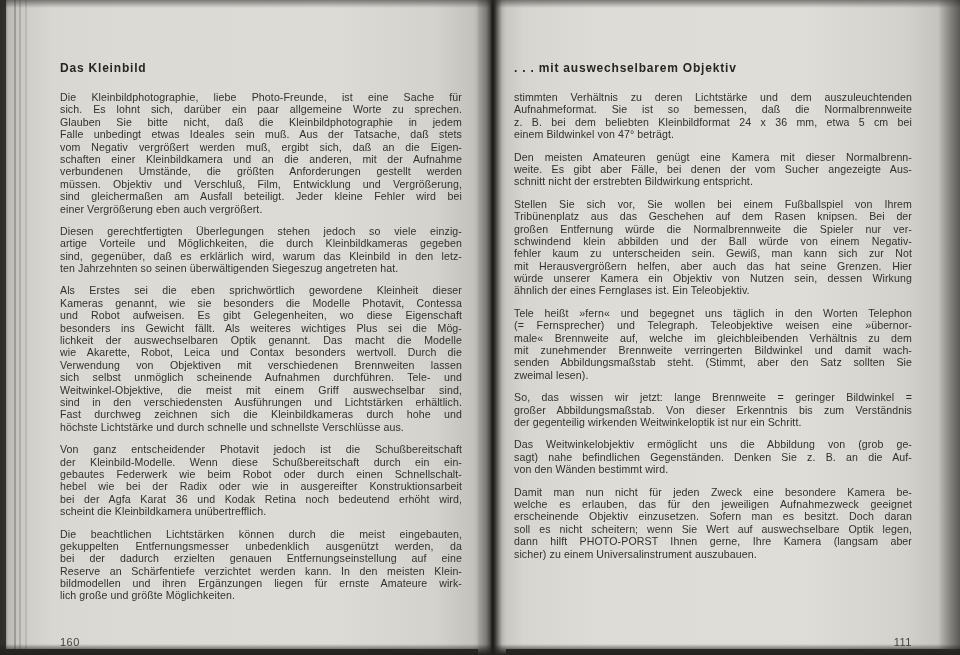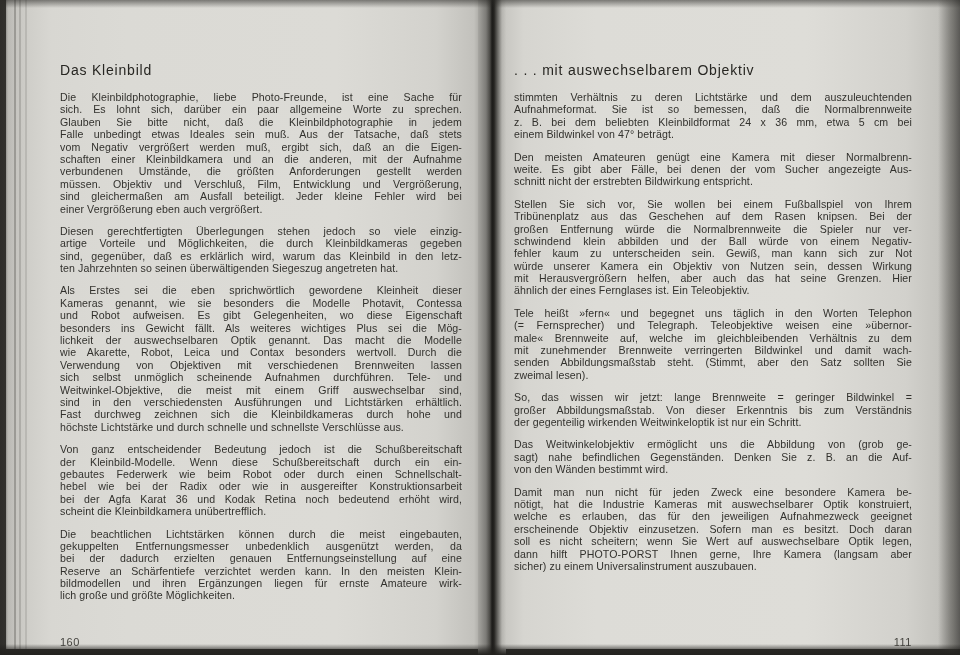--- a/index.html
+++ b/index.html
@@ -43,21 +43,21 @@
   #left-shade {
     position:absolute; left:0; top:0; width:8px; height:655px;
     background:linear-gradient(to right, #2e2d2a, rgba(46,45,42,0));
   }
   #right-shade {
     position:absolute; left:938px; top:0; width:22px; height:655px;
     background:linear-gradient(to right, rgba(46,45,42,0), rgba(70,69,65,.5) 60%, rgba(46,45,42,.7));
   }
 
   .title {
-    position:absolute; top:53px; font-size:14px; font-weight:normal;
+    position:absolute; top:53px; font-size:12px; font-weight:bold;
     letter-spacing:.8px; color:#272622;
   }
   #left-title  { left:60px;  width:402px; text-align:left; }
   #right-title { left:514px; width:398px; text-align:left; }
 
   .text-col { position:absolute; top:91px; color:#32312d; font-size:10.6px; }
   #left-col  { left:60px;  width:402px; }
   #right-col { left:514px; width:398px; }
 
   .para { margin-bottom:10px; }
@@ -123,21 +123,21 @@
         <div class="line">lichkeit der auswechselbaren Optik genannt. Das macht die Modelle</div>
         <div class="line">wie Akarette, Robot, Leica und Contax besonders wertvoll. Durch die</div>
         <div class="line">Verwendung von Objektiven mit verschiedenen Brennweiten lassen</div>
         <div class="line">sich selbst unmöglich scheinende Aufnahmen durchführen. Tele- und</div>
         <div class="line">Weitwinkel-Objektive, die meist mit einem Griff auswechselbar sind,</div>
         <div class="line">sind in den verschiedensten Ausführungen und Lichtstärken erhältlich.</div>
         <div class="line">Fast durchweg zeichnen sich die Kleinbildkameras durch hohe und</div>
         <div class="line last">höchste Lichtstärke und durch schnelle und schnellste Verschlüsse aus.</div>
       </div>
       <div class="para">
-        <div class="line">Von ganz entscheidender Bedeutung jedoch ist die Schußbereitschaft</div>
+        <div class="line">Von ganz entscheidender Photavit jedoch ist die Schußbereitschaft</div>
         <div class="line">der Kleinbild-Modelle. Wenn diese Schußbereitschaft durch ein ein-</div>
         <div class="line">gebautes Federwerk wie beim Robot oder durch einen Schnellschalt-</div>
         <div class="line">hebel wie bei der Radix oder wie in ausgereifter Konstruktionsarbeit</div>
         <div class="line">bei der Agfa Karat 36 und Kodak Retina noch bedeutend erhöht wird,</div>
         <div class="line last">scheint die Kleinbildkamera unübertrefflich.</div>
       </div>
       <div class="para">
         <div class="line">Die beachtlichen Lichtstärken können durch die meist eingebauten,</div>
         <div class="line">gekuppelten Entfernungsmesser unbedenklich ausgenützt werden, da</div>
         <div class="line">bei der dadurch erzielten genauen Entfernungseinstellung auf eine</div>
@@ -157,22 +157,22 @@
         <div class="line">Den meisten Amateuren genügt eine Kamera mit dieser Normalbrenn-</div>
         <div class="line">weite. Es gibt aber Fälle, bei denen der vom Sucher angezeigte Aus-</div>
         <div class="line last">schnitt nicht der erstrebten Bildwirkung entspricht.</div>
       </div>
       <div class="para">
         <div class="line">Stellen Sie sich vor, Sie wollen bei einem Fußballspiel von Ihrem</div>
         <div class="line">Tribünenplatz aus das Geschehen auf dem Rasen knipsen. Bei der</div>
         <div class="line">großen Entfernung würde die Normalbrennweite die Spieler nur ver-</div>
         <div class="line">schwindend klein abbilden und der Ball würde von einem Negativ-</div>
         <div class="line">fehler kaum zu unterscheiden sein. Gewiß, man kann sich zur Not</div>
+        <div class="line">mit Herausvergrößern helfen, aber auch das hat seine Grenzen. Hier</div>
         <div class="line">würde unserer Kamera ein Objektiv von Nutzen sein, dessen Wirkung</div>
-        <div class="line">mit Herausvergrößern helfen, aber auch das hat seine Grenzen. Hier</div>
         <div class="line last">ähnlich der eines Fernglases ist. Ein Teleobjektiv.</div>
       </div>
       <div class="para">
         <div class="line">Tele heißt »fern« und begegnet uns täglich in den Worten Telephon</div>
         <div class="line">(= Fernsprecher) und Telegraph. Teleobjektive weisen eine »übernor-</div>
         <div class="line">male« Brennweite auf, welche im gleichbleibenden Verhältnis zu dem</div>
         <div class="line">mit zunehmender Brennweite verringerten Bildwinkel und damit wach-</div>
         <div class="line">senden Abbildungsmaßstab steht. (Stimmt, aber den Satz sollten Sie</div>
         <div class="line last">zweimal lesen).</div>
       </div>
@@ -181,21 +181,20 @@
         <div class="line">großer Abbildungsmaßstab. Von dieser Erkenntnis bis zum Verständnis</div>
         <div class="line last">der gegenteilig wirkenden Weitwinkeloptik ist nur ein Schritt.</div>
       </div>
       <div class="para">
         <div class="line">Das Weitwinkelobjektiv ermöglicht uns die Abbildung von (grob ge-</div>
         <div class="line">sagt) nahe befindlichen Gegenständen. Denken Sie z. B. an die Auf-</div>
         <div class="line last">von den Wänden bestimmt wird.</div>
       </div>
       <div class="para">
         <div class="line">Damit man nun nicht für jeden Zweck eine besondere Kamera be-</div>
-        <div class="line">nötigt, hat die Industrie Kameras mit auswechselbarer Optik konstruiert,</div>
         <div class="line">welche es erlauben, das für den jeweiligen Aufnahmezweck geeignet</div>
         <div class="line">erscheinende Objektiv einzusetzen. Sofern man es besitzt. Doch daran</div>
         <div class="line">soll es nicht scheitern; wenn Sie Wert auf auswechselbare Optik legen,</div>
         <div class="line">dann hilft PHOTO-PORST Ihnen gerne, Ihre Kamera (langsam aber</div>
         <div class="line last">sicher) zu einem Universalinstrument auszubauen.</div>
       </div>
     </div>
 
   <div class="page-number" id="left-page-number">160</div>
   <div class="page-number" id="right-page-number">111</div>

